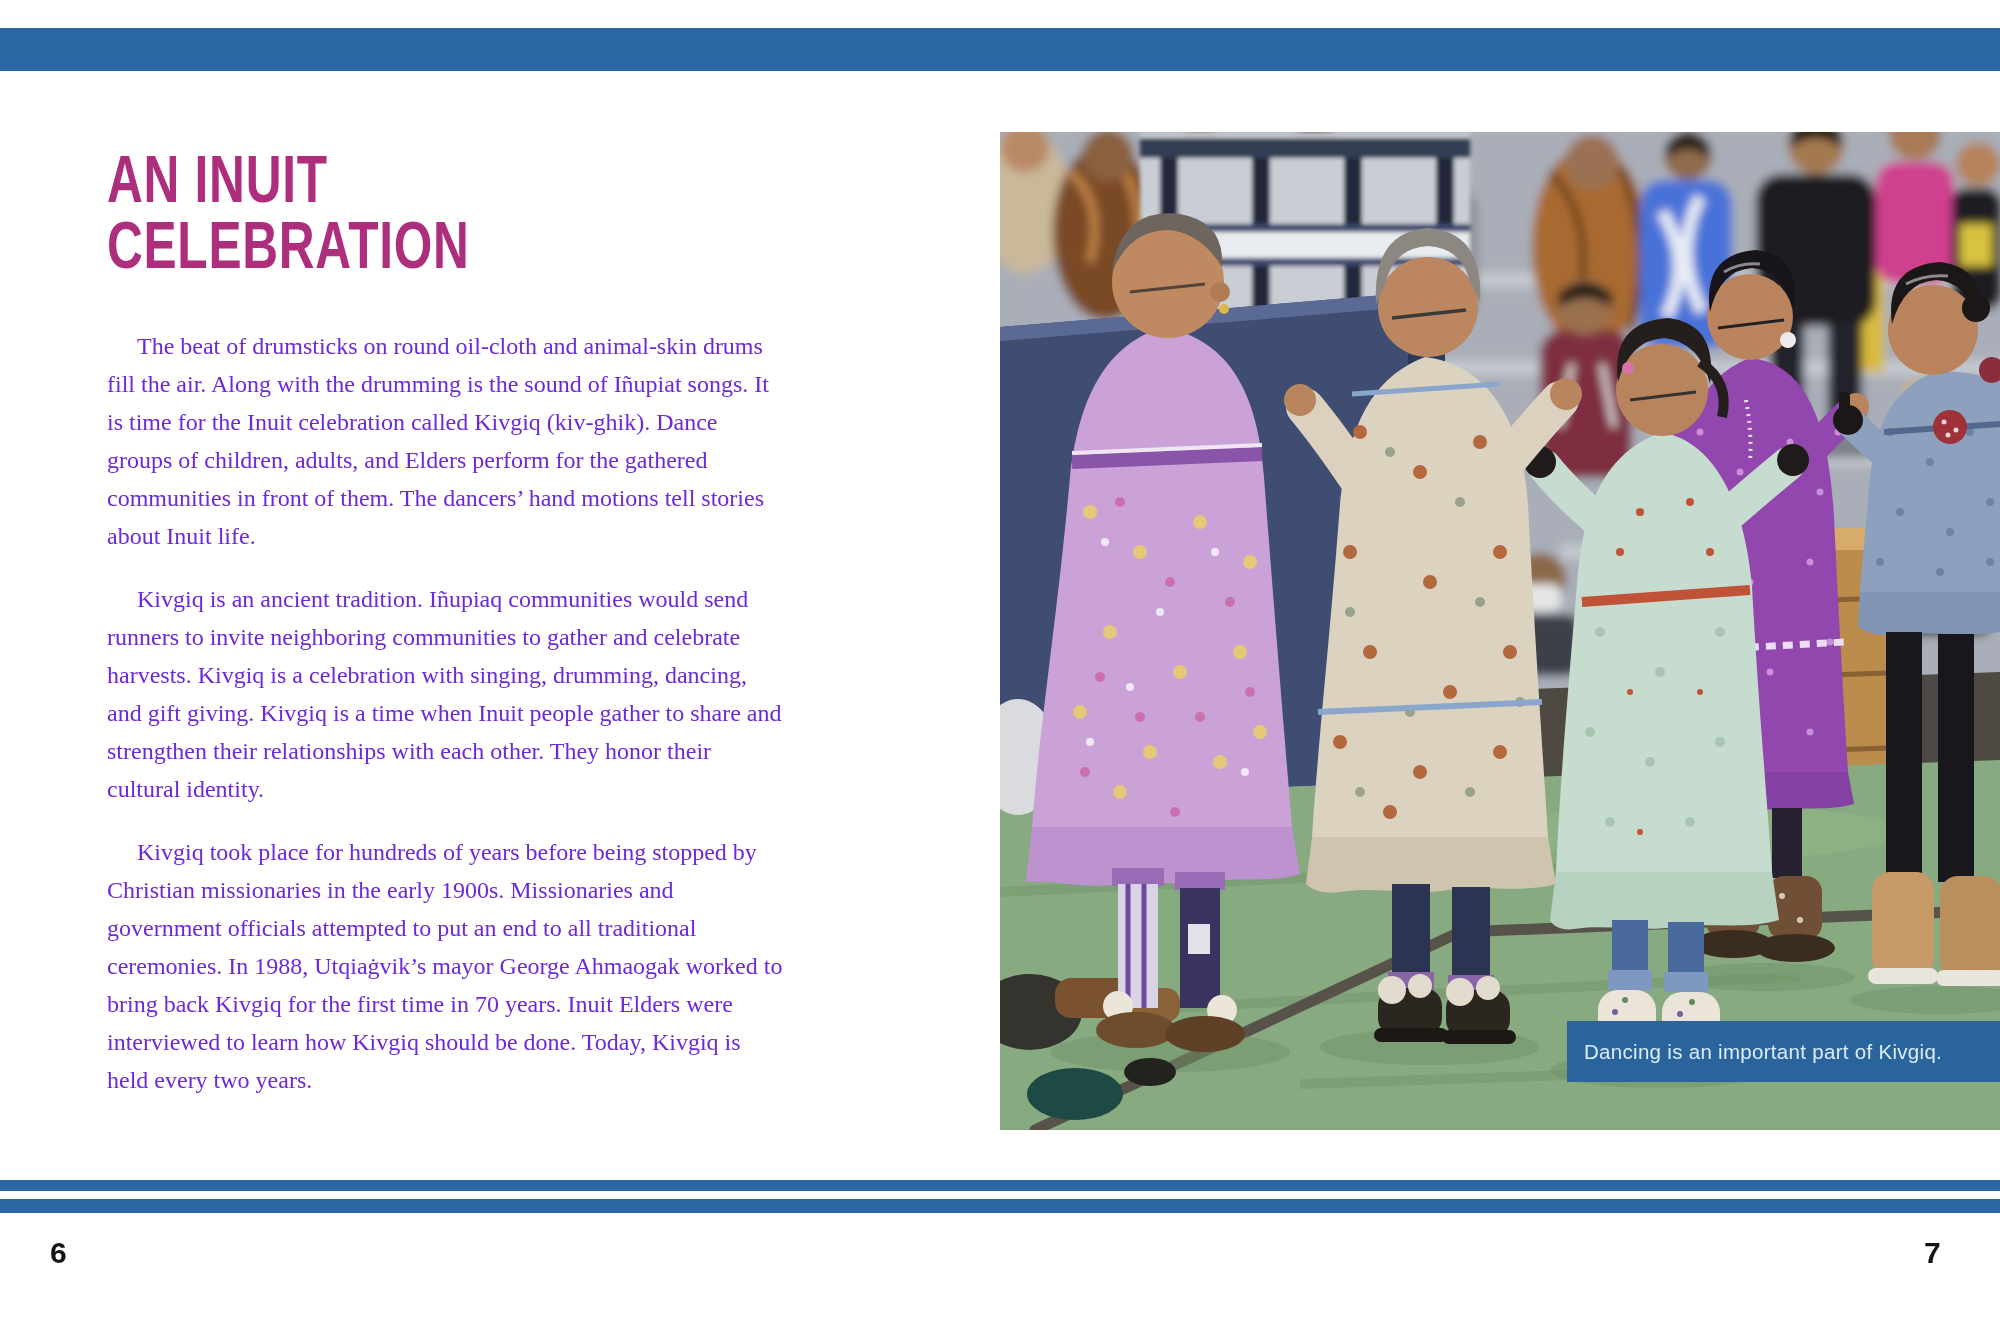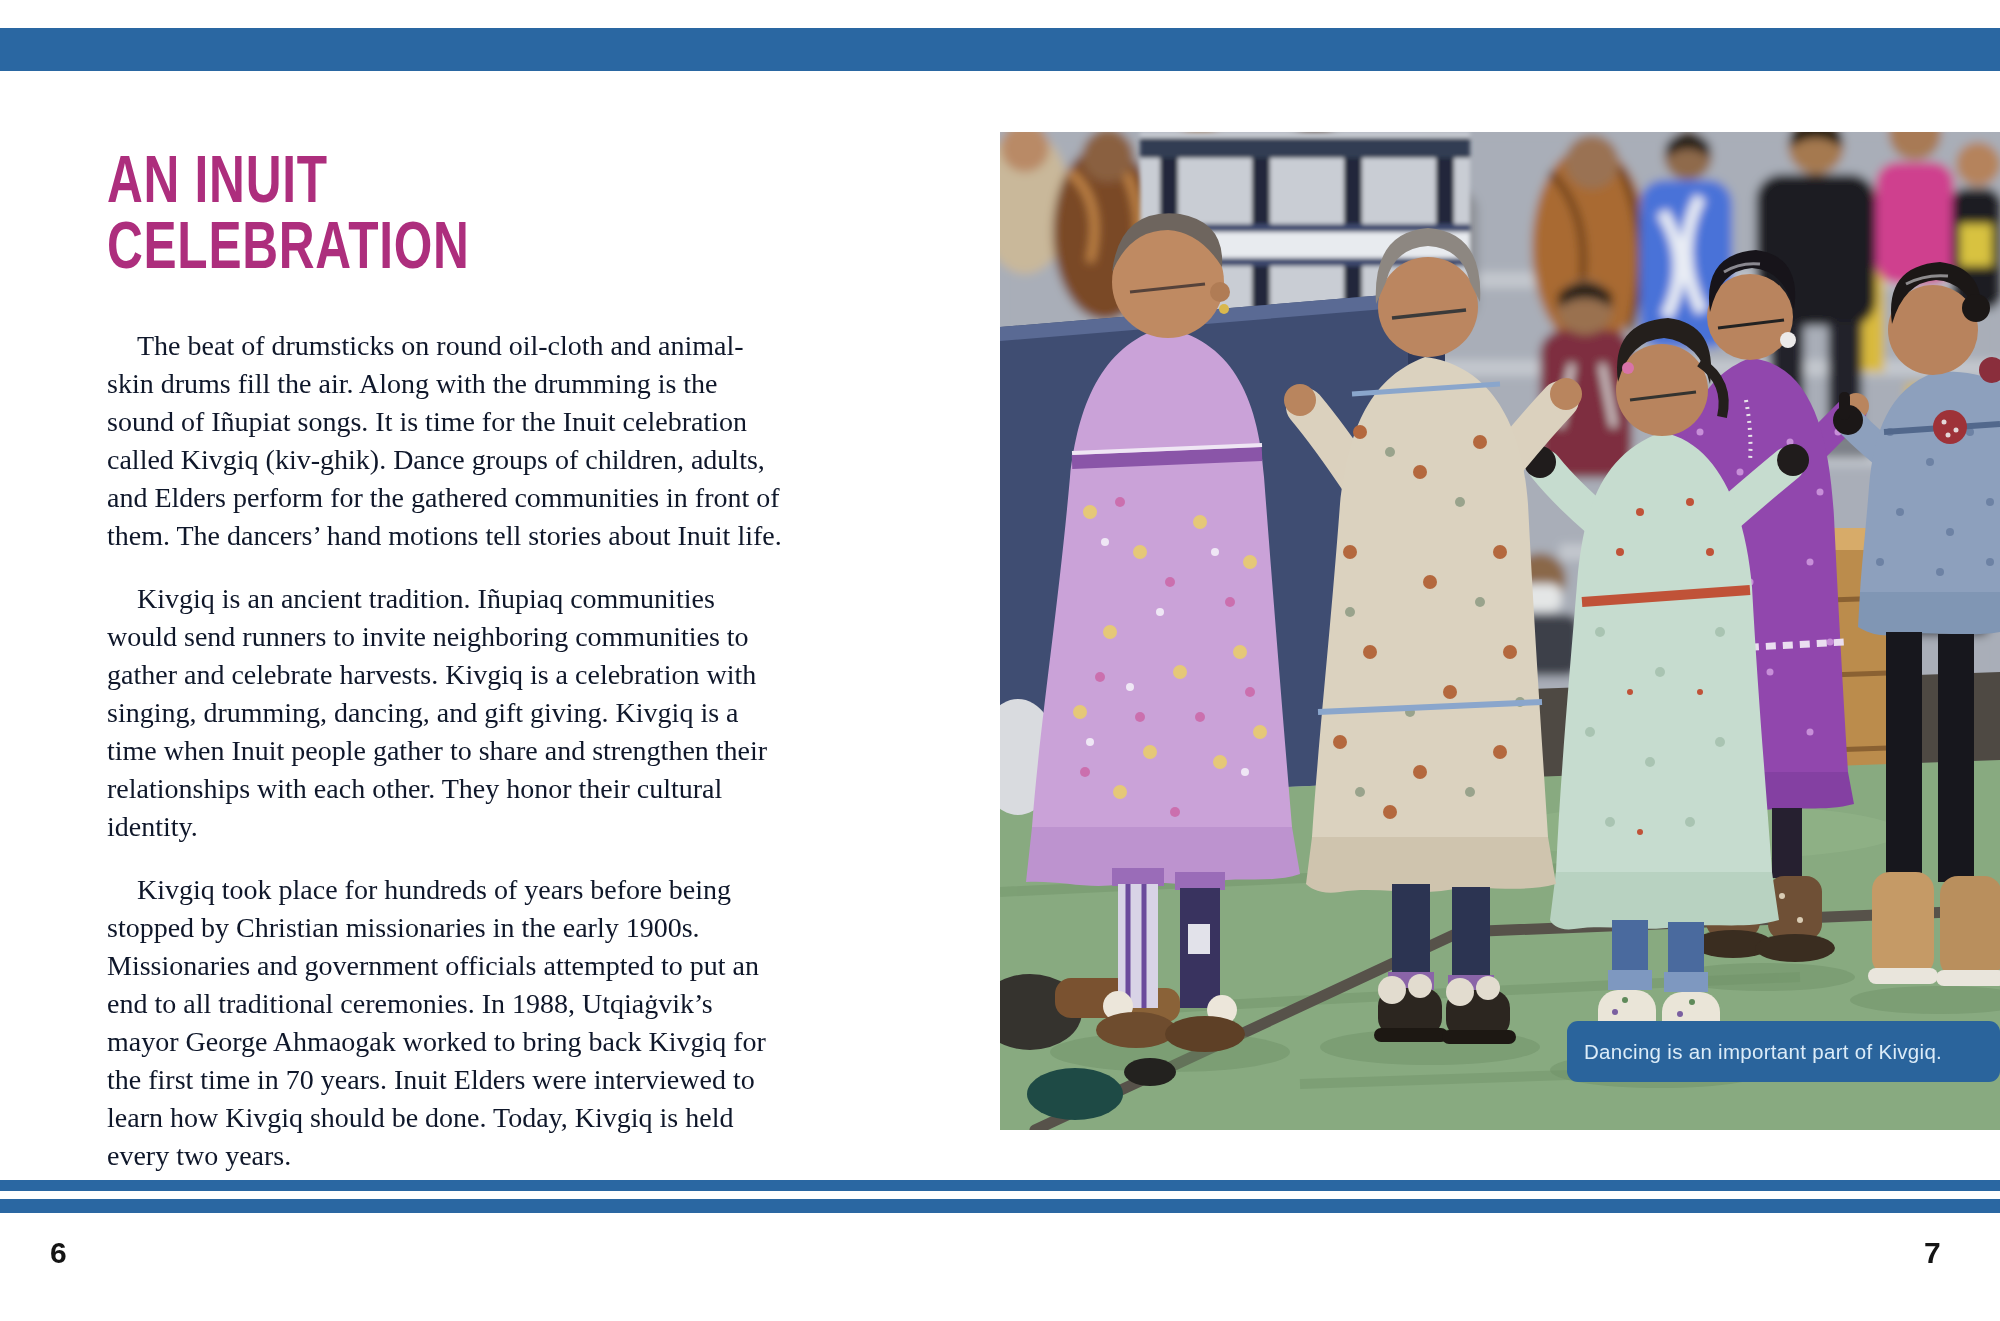--- a/index.html
+++ b/index.html
@@ -12,21 +12,21 @@
 
   
   .left-page{position:absolute;left:0;top:0;width:1000px;height:945px;}
   .title{position:absolute;left:107px;top:146px;margin:0;
          font-family:"Liberation Sans",sans-serif;font-weight:800;
          font-size:67px;line-height:66px;letter-spacing:1px;
          transform:scaleX(0.74);transform-origin:left top;white-space:nowrap;}
   .title span{display:block;}
   .body-copy{position:absolute;left:107px;top:327px;width:676px;}
   .body-copy p{margin:0 0 25px 0;font-family:"Liberation Serif",serif;
-               font-size:28px;line-height:38px;color:#0f172a;text-indent:30px;}
+               font-size:24px;line-height:38px;color:#6d28d9;text-indent:30px;}
   .page-num{position:absolute;top:1236px;font-size:30px;font-weight:bold;color:#141414;}
   .page-num.left{left:50px;}
   .page-num.right{left:1924px;}
 
   
   .photo{position:absolute;left:1000px;top:132px;width:1000px;height:998px;margin:0;
          overflow:hidden;}
   .photo svg{display:block;}
   .caption{position:absolute;left:567px;top:889px;width:433px;height:61px;
            box-sizing:border-box;display:flex;align-items:center;padding-left:17px;
@@ -417,20 +417,20 @@
         <rect x="118" y="752" width="40" height="124" fill="#d8d3e6"></rect>
         <path d="M128,752 L128,876 M144,752 L144,876" stroke="#6b4a9c" stroke-width="5"></path>
         <rect x="180" y="756" width="40" height="120" fill="#39335f"></rect>
         <rect x="188" y="792" width="22" height="30" fill="#e2e2ea"></rect>
         <circle cx="118" cy="874" r="15" fill="#ece6da"></circle>
           <circle cx="222" cy="878" r="15" fill="#ece6da"></circle>
         <ellipse cx="136" cy="898" rx="40" ry="18" fill="#6e4c2e"></ellipse>
         <ellipse cx="205" cy="902" rx="40" ry="18" fill="#5e4026"></ellipse>
       </g>
     </svg>
-    <figcaption class="caption" style="background: rgb(42, 100, 156); color: rgb(220, 236, 248); border-radius: 11px;">Dancing is an important part of Kivgiq.</figcaption>
+    <figcaption class="caption" style="background: rgb(42, 100, 156); color: rgb(220, 236, 248);">Dancing is an important part of Kivgiq.</figcaption>
   </figure>
 
   <div class="page-num right">7</div>
 
   <div class="bar bottom-bar-thin" style="background: rgb(42, 103, 162);"></div>
   <div class="bar bottom-bar-thick" style="background: rgb(42, 103, 162);"></div>
 </div>
 
 </body></html>

